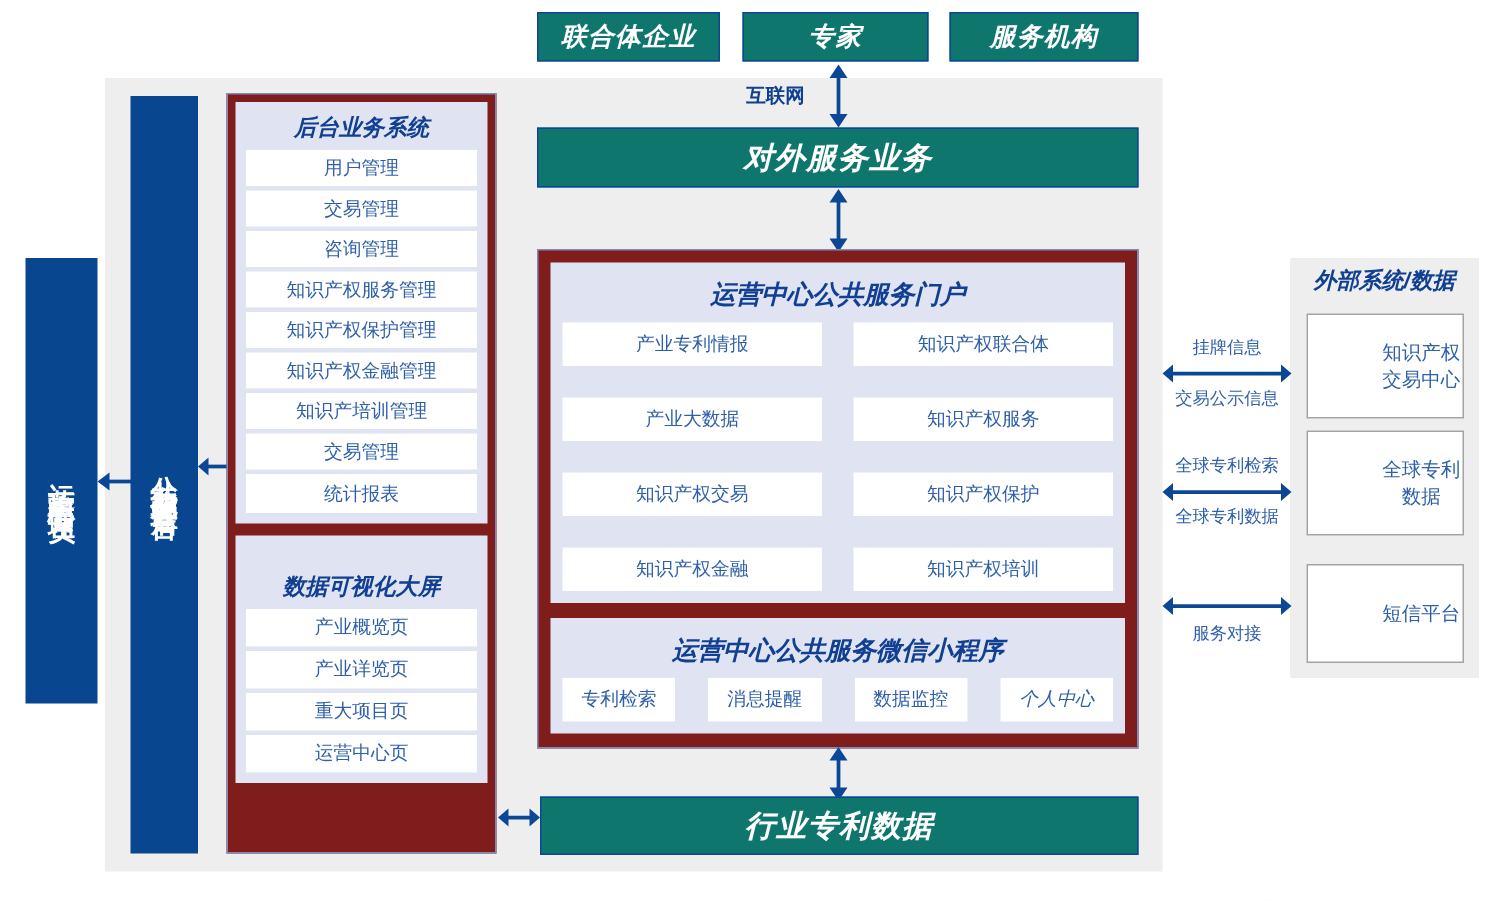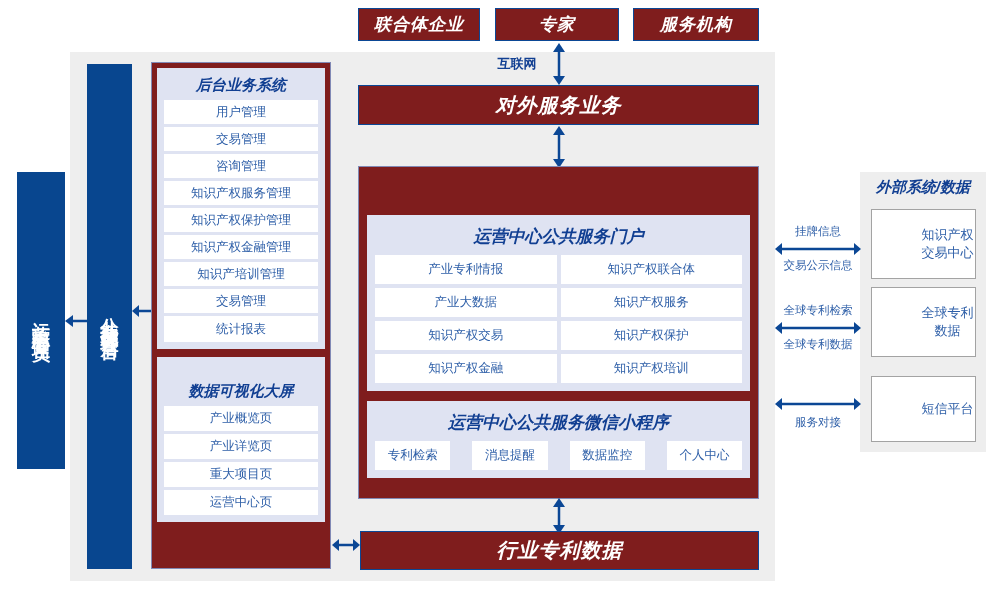--- a/index.html
+++ b/index.html
@@ -9,21 +9,21 @@
   }
   #stage{
     position:relative;
     width:1000px;height:601px;
     background:#ffffff;
     overflow:hidden;
   }
   
   .abs{position:absolute;box-sizing:border-box;}
   .blue-bar{
-    background:#7f1d1d;
+    background:#0f766e;
     border:1px solid #0b4795;
     color:#ffffff;
     display:flex;align-items:center;justify-content:center;
     font-weight:bold;font-style:italic;
     letter-spacing:1px;
     text-align:center;
   }
   .vert-bar{
     background:#08468f;
     color:#ffffff;
@@ -208,23 +208,23 @@
   <div class="abs" style="left:332px;top:534px;width:28px;height:22px;">
     <svg width="28" height="22" viewBox="0 0 28 22">
       <line x1="6" y1="11" x2="22" y2="11" stroke="#0b4795" stroke-width="2.5"></line>
       <path d="M7,5 L0,11 L7,17 Z" fill="#0b4795"></path>
       <path d="M21,5 L28,11 L21,17 Z" fill="#0b4795"></path>
     </svg>
   </div>
 
   <div class="abs panel-white" style="left:358px;top:166px;width:401px;height:333px;padding:8px;">
 
-    <div class="group-box" style="padding:6px 8px 8px 8px;margin-top:40px;">
+    <div class="group-box" style="padding:6px 8px 8px 8px;">
       <div class="group-title" style="font-size:17px;padding:4px 0 7px 0;">运营中心公共服务门户</div>
-      <div style="display:grid;grid-template-columns:1fr 1fr;gap:4px;">
+      <div style="display:grid;grid-template-columns:1fr 1fr;gap:21px;">
         <div class="cell" style="height:29px;">
             <span>产业专利情报</span>
           </div>
         <div class="cell" style="height:29px;">
             <span>知识产权联合体</span>
           </div>
         <div class="cell" style="height:29px;">
             <span>产业大数据</span>
           </div>
         <div class="cell" style="height:29px;">
@@ -250,21 +250,21 @@
       <div style="display:grid;grid-template-columns:1fr 1fr 1fr 1fr;gap:22px;">
         <div class="cell" style="height:29px;">
             <span>专利检索</span>
           </div>
         <div class="cell" style="height:29px;">
             <span>消息提醒</span>
           </div>
         <div class="cell" style="height:29px;">
             <span>数据监控</span>
           </div>
-        <div class="cell" style="height:29px;">
+        <div class="cell" style="height:29px;font-style:italic;">
             <span>个人中心</span>
           </div>
       </div>
     </div>
   </div>
 
   <div class="abs" style="left:548px;top:498px;width:22px;height:36px;">
     <svg width="22" height="36" viewBox="0 0 22 36">
       <line x1="11" y1="8" x2="11" y2="28" stroke="#0b4795" stroke-width="2.5"></line>
       <path d="M5,9 L11,0 L17,9 Z" fill="#0b4795"></path>

